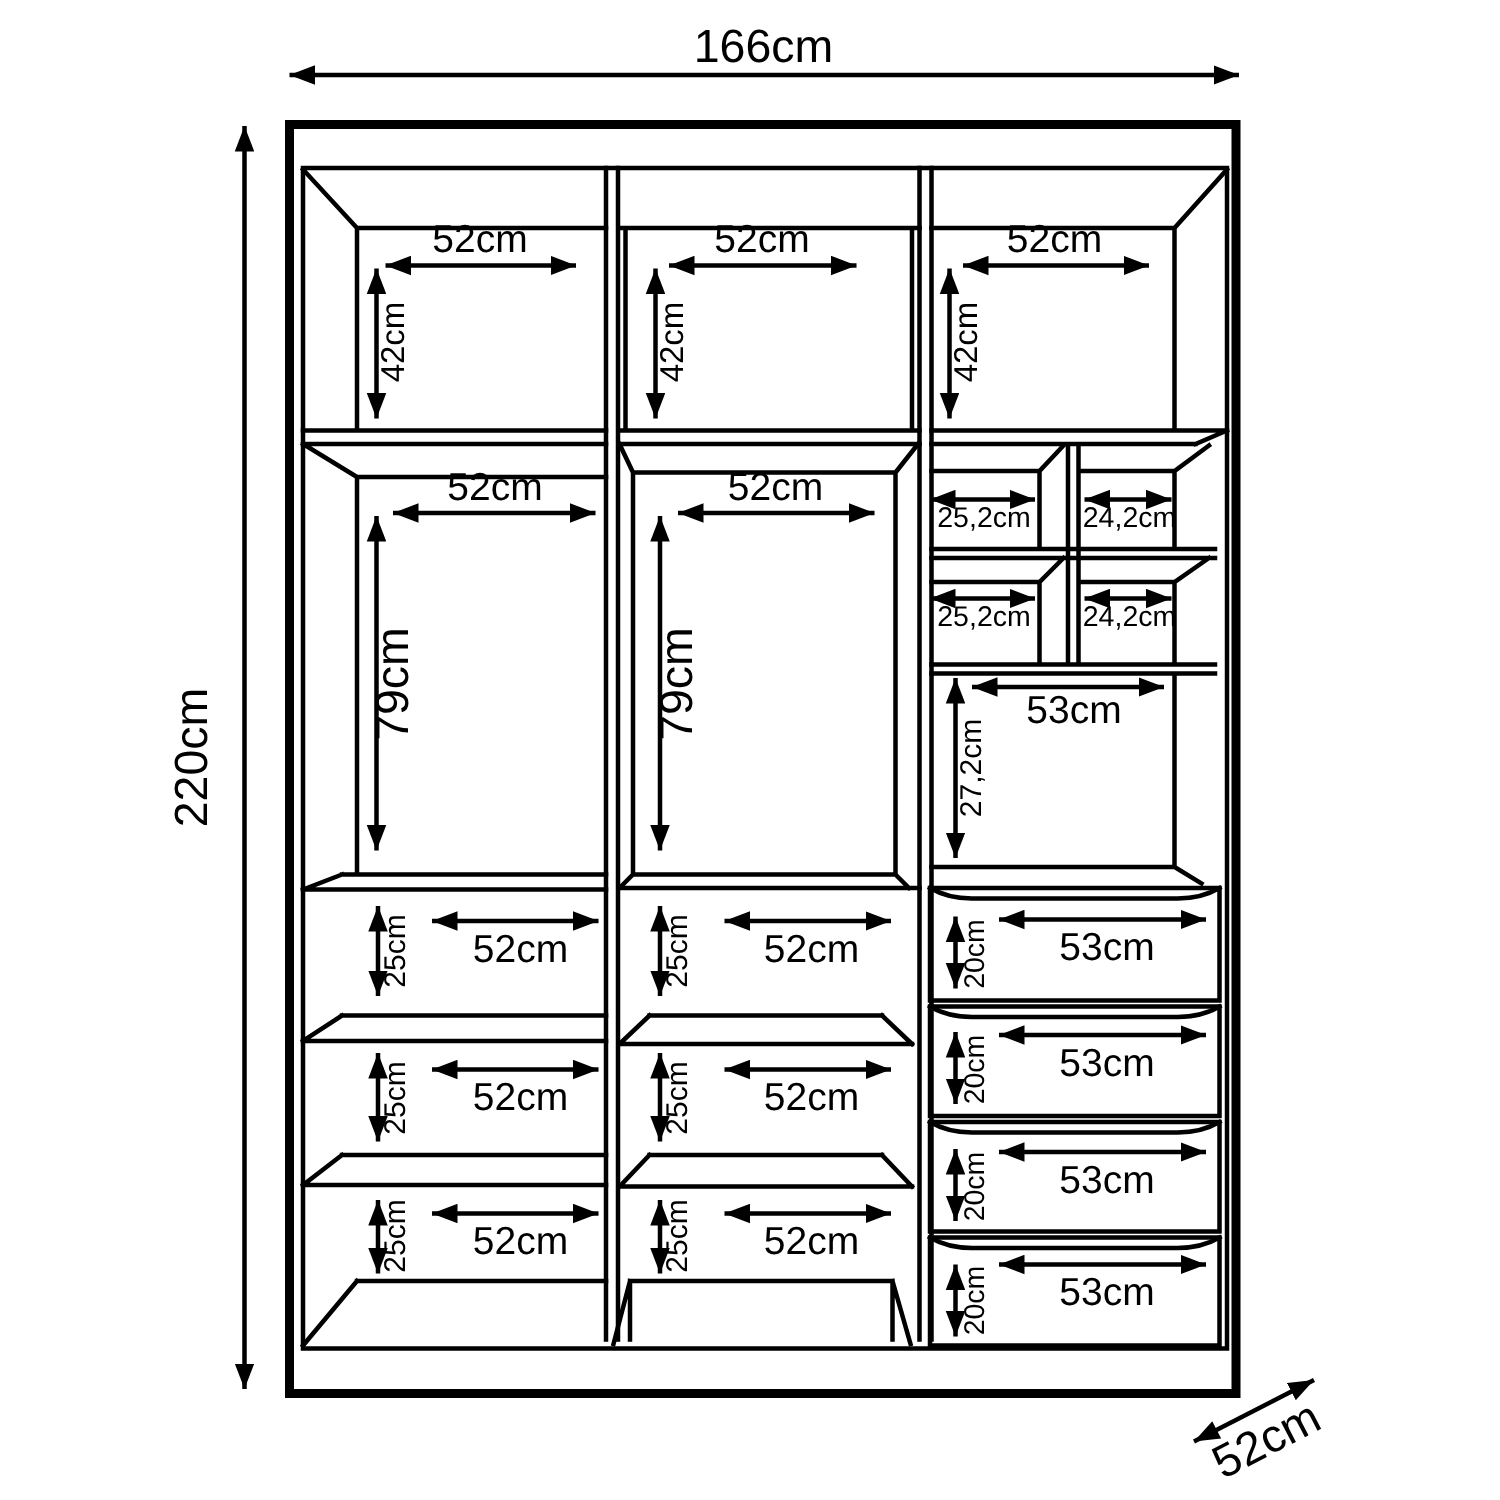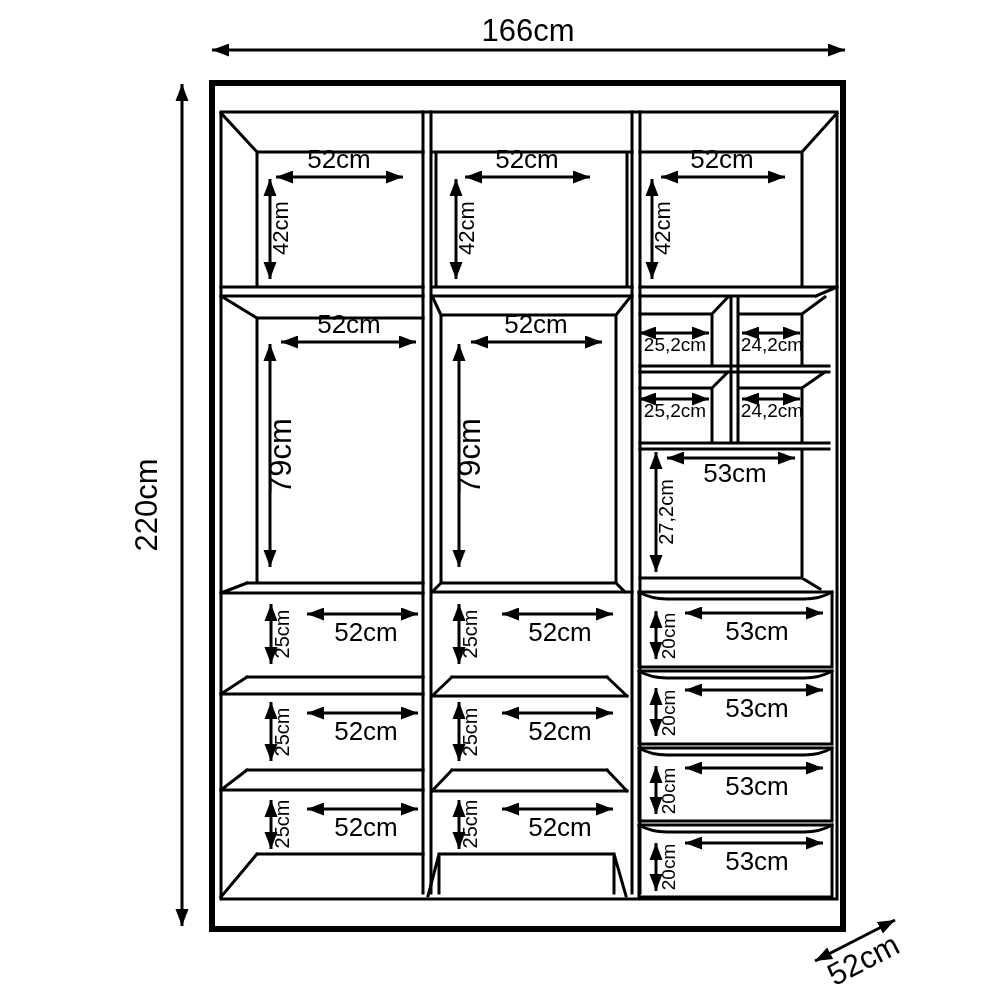--- a/index.html
+++ b/index.html
@@ -1,16 +1,16 @@
 <!DOCTYPE html>
 <html><head>
 <meta charset="utf-8">
 <style>
   html,body{margin:0;padding:0;background:#ffffff;}
-  .stage{width:920px;height:1000px;position:relative;background:#ffffff;padding-left:19px;}
+  .stage{width:920px;height:1000px;position:relative;background:#ffffff;}
   svg{display:block;}
   .struct{stroke:#000;fill:none;stroke-width:3;stroke-linecap:square;}
   .struct-thick{stroke:#000;fill:#fff;stroke-width:6;}
   .struct-rect{stroke:#000;fill:none;stroke-width:3;}
   .dim{stroke:#000;stroke-width:3;fill:none;}
   .lbl{font-family:"Liberation Sans","DejaVu Sans",sans-serif;fill:#000;}
   .fs31{font-size:31px;} .fs26{font-size:26px;} .fs22{font-size:22px;}
   .fs20{font-size:20px;} .fs19{font-size:19px;}
 </style>
 </head>

